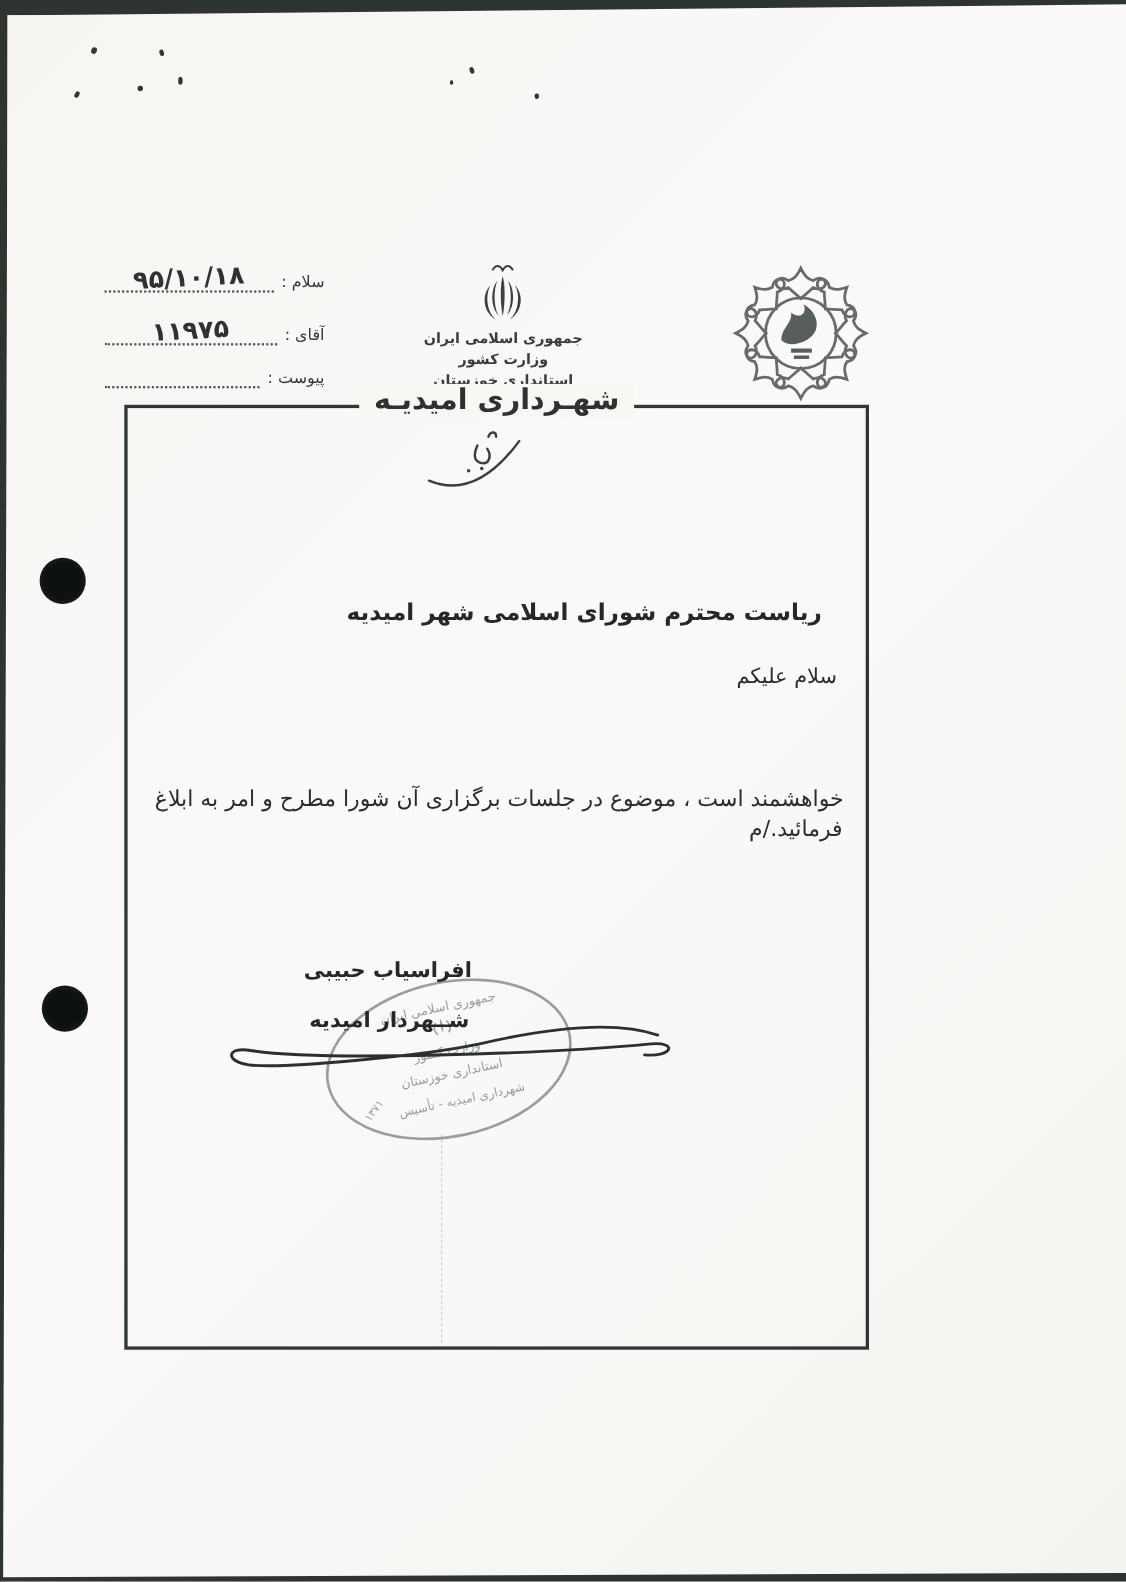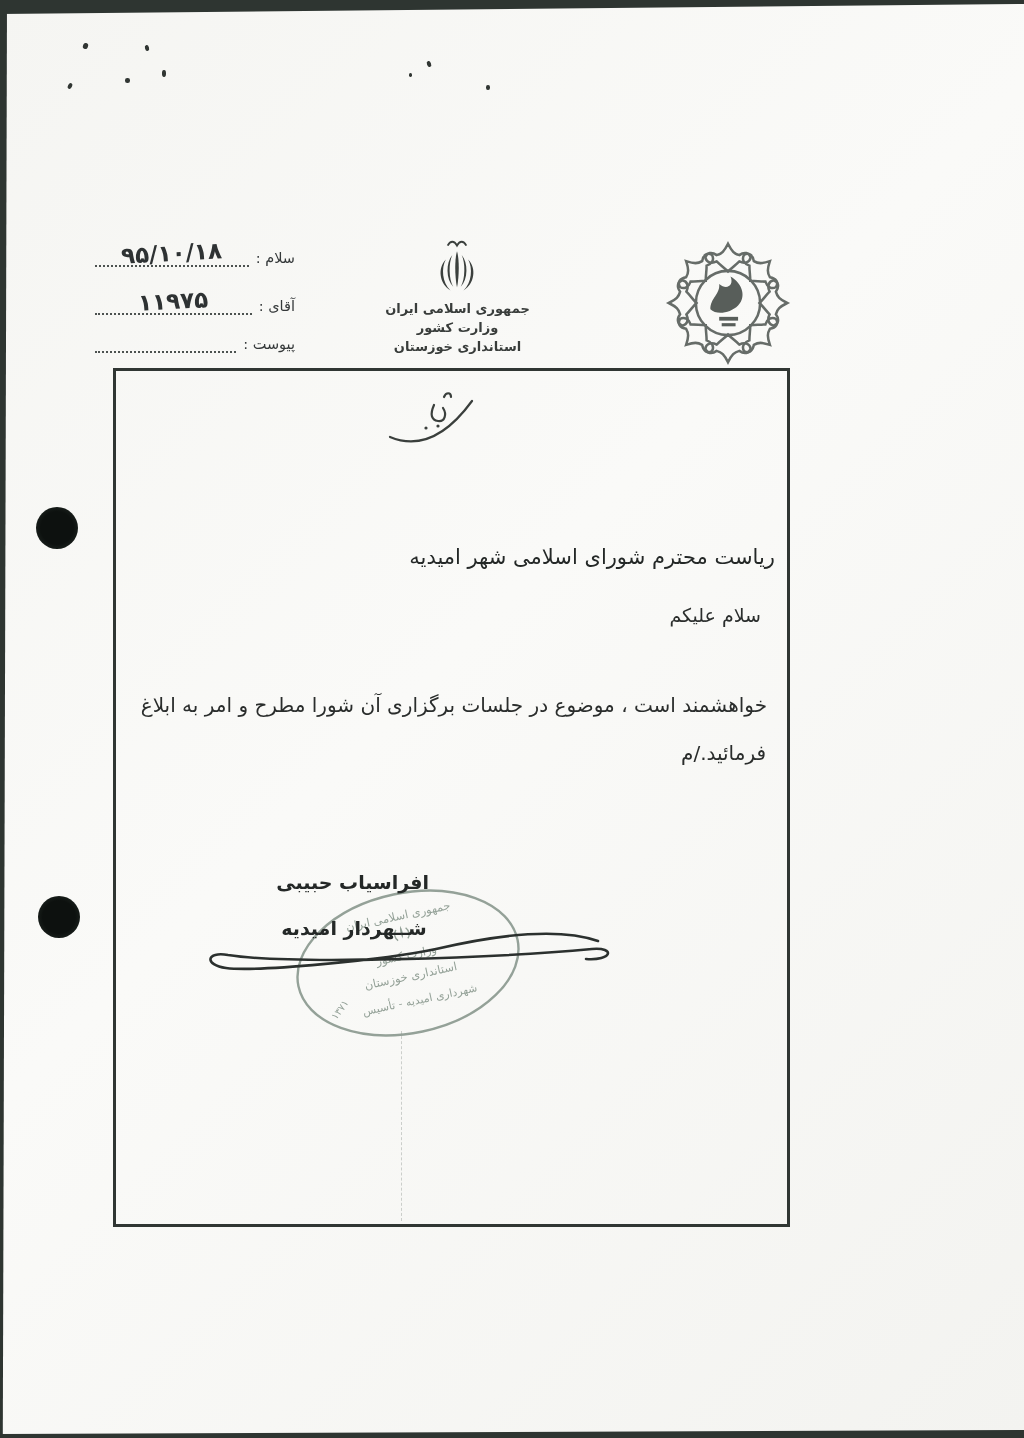--- a/index.html
+++ b/index.html
@@ -27,21 +27,21 @@
              font-size:13px;font-weight:bold;line-height:19px;color:#393d3b;z-index:10;}
   .emblem{position:absolute;left:429px;top:238px;z-index:10;}
   .citylogo{position:absolute;left:665px;top:240px;z-index:10;}
   
   .frame{position:absolute;left:113px;top:368px;width:671px;height:853px;
          border:3px solid #30363 3;border:3px solid #303633;z-index:10;}
   .frame-title{position:absolute;top:-22px;left:50%;transform:translateX(-50%);
                background:#f7f7f4;padding:0 14px;font-size:26px;font-weight:bold;
                color:#2d3130;white-space:nowrap;direction:rtl;}
   .bismillah{position:absolute;left:268px;top:14px;}
-  .recipient{position:absolute;top:174px;right:12px;font-size:21px;font-weight:normal;
+  .recipient{position:absolute;top:174px;right:40px;font-size:21px;font-weight:bold;
              color:#242827;direction:rtl;white-space:nowrap;}
   .salutation{position:absolute;top:233px;right:26px;font-size:19px;color:#2b2e2d;
               direction:rtl;white-space:nowrap;}
   .bline{position:absolute;font-size:20px;color:#2a2d2c;direction:rtl;white-space:nowrap;}
   .amount{direction:rtl;unicode-bidi:bidi-override;display:inline-block;padding:0 5px;}
   .signer-name{position:absolute;left:163px;top:500px;width:150px;text-align:center;
                font-size:19px;font-weight:bold;color:#24282 7;color:#242827;direction:rtl;
                white-space:nowrap;z-index:12;}
   .signer-title{position:absolute;left:158px;top:546px;width:160px;text-align:center;
                 font-size:19px;font-weight:bold;color:#242827;direction:rtl;
@@ -133,35 +133,36 @@
           <use href="#petal"></use>
         </g>
       <circle cx="50" cy="50" r="25.5"></circle>
       <path d="M36 55 C36 46 44 43 43 35 C49 40 55 36 52 29 C61 34 65 45 58 52 C52 58 41 60 36 55 Z" fill="#585e5a" stroke="none"></path>
       <rect x="43" y="61" width="15" height="3" fill="#585e5a" stroke="none"></rect>
       <rect x="45" y="66" width="11" height="2.5" fill="#585e5a" stroke="none"></rect>
     </svg>
   </div>
 
   <div class="frame">
+    <div class="frame-title">شهـرداری امیدیـه</div>
 
     <div class="bismillah" title="بسمه تعالی">
       <svg width="96" height="64" viewBox="0 0 96 64" fill="none" stroke="#3a3f3c" stroke-width="2.2" stroke-linecap="round">
         <path d="M6 52 C30 62 58 57 88 16"></path>
         <path d="M50 20 c-4 9 -3 15 4 16 c7 1 9 -7 5 -13"></path>
         <path d="M60 12 c2 -5 7 -5 7 0"></path>
         <circle cx="42" cy="43" r="1.6" fill="#3a3f3c" stroke="none"></circle>
         <circle cx="54" cy="41" r="1.6" fill="#3a3f3c" stroke="none"></circle>
       </svg>
     </div>
 
     <div class="recipient">ریاست محترم شورای اسلامی شهر امیدیه</div>
     <div class="salutation">سلام علیکم</div>
 
-    <div class="bline" style="top:322px;right:20px;">خواهشمند است ، موضوع در جلسات برگزاری آن شورا مطرح و امر به ابلاغ</div>
+    <div class="bline" style="top:343px;right:20px;">خواهشمند است ، موضوع در جلسات برگزاری آن شورا مطرح و امر به ابلاغ</div>
     <div class="bline" style="top:370px;right:21px;text-align:center;">فرمائید./م</div>
 
     <div class="signer-name">افراسیاب حبیبی</div>
     <div class="signer-title">شــهردار امیدیه</div>
 
     <div class="stamp">
       <svg width="244" height="168" viewBox="0 0 244 168">
         <g transform="rotate(-12 122 84)" opacity="0.72">
           <ellipse cx="122" cy="84" rx="112" ry="70" fill="none" stroke="#6e8074" stroke-width="2.4"></ellipse>
           <text x="122" y="40" text-anchor="middle" font-size="11.5" fill="#6e8074">جمهوری اسلامی ایران</text>

